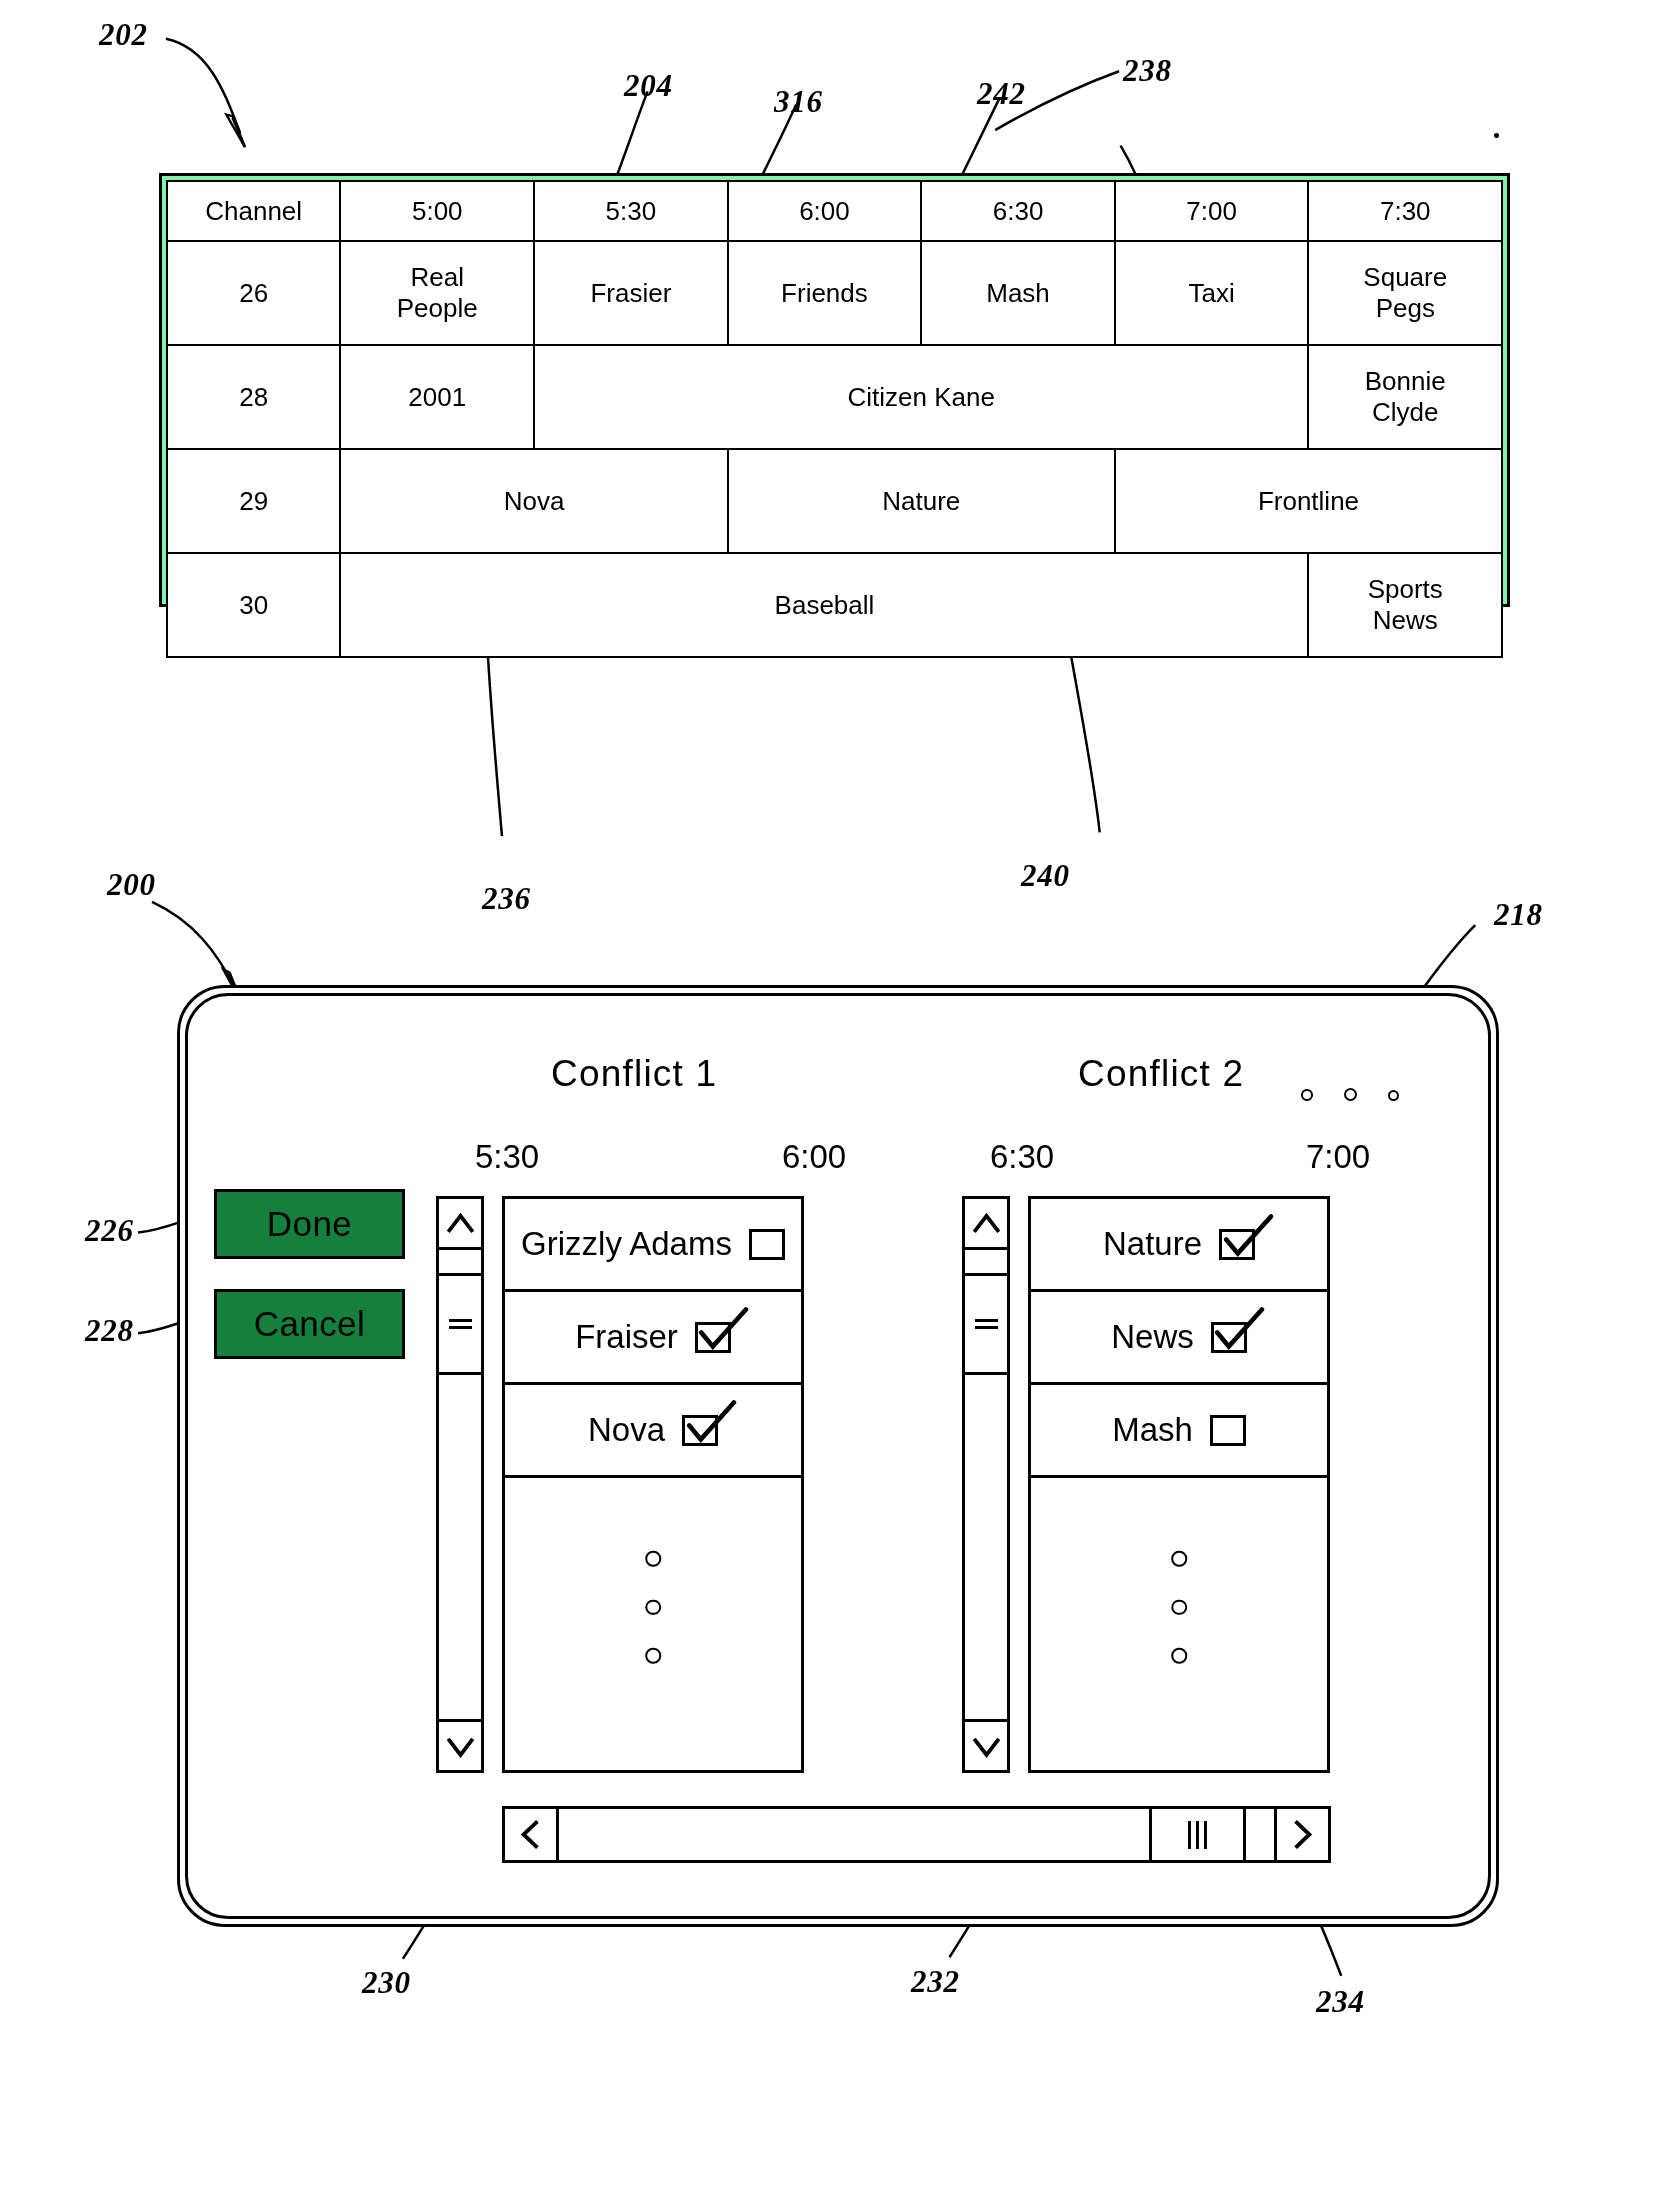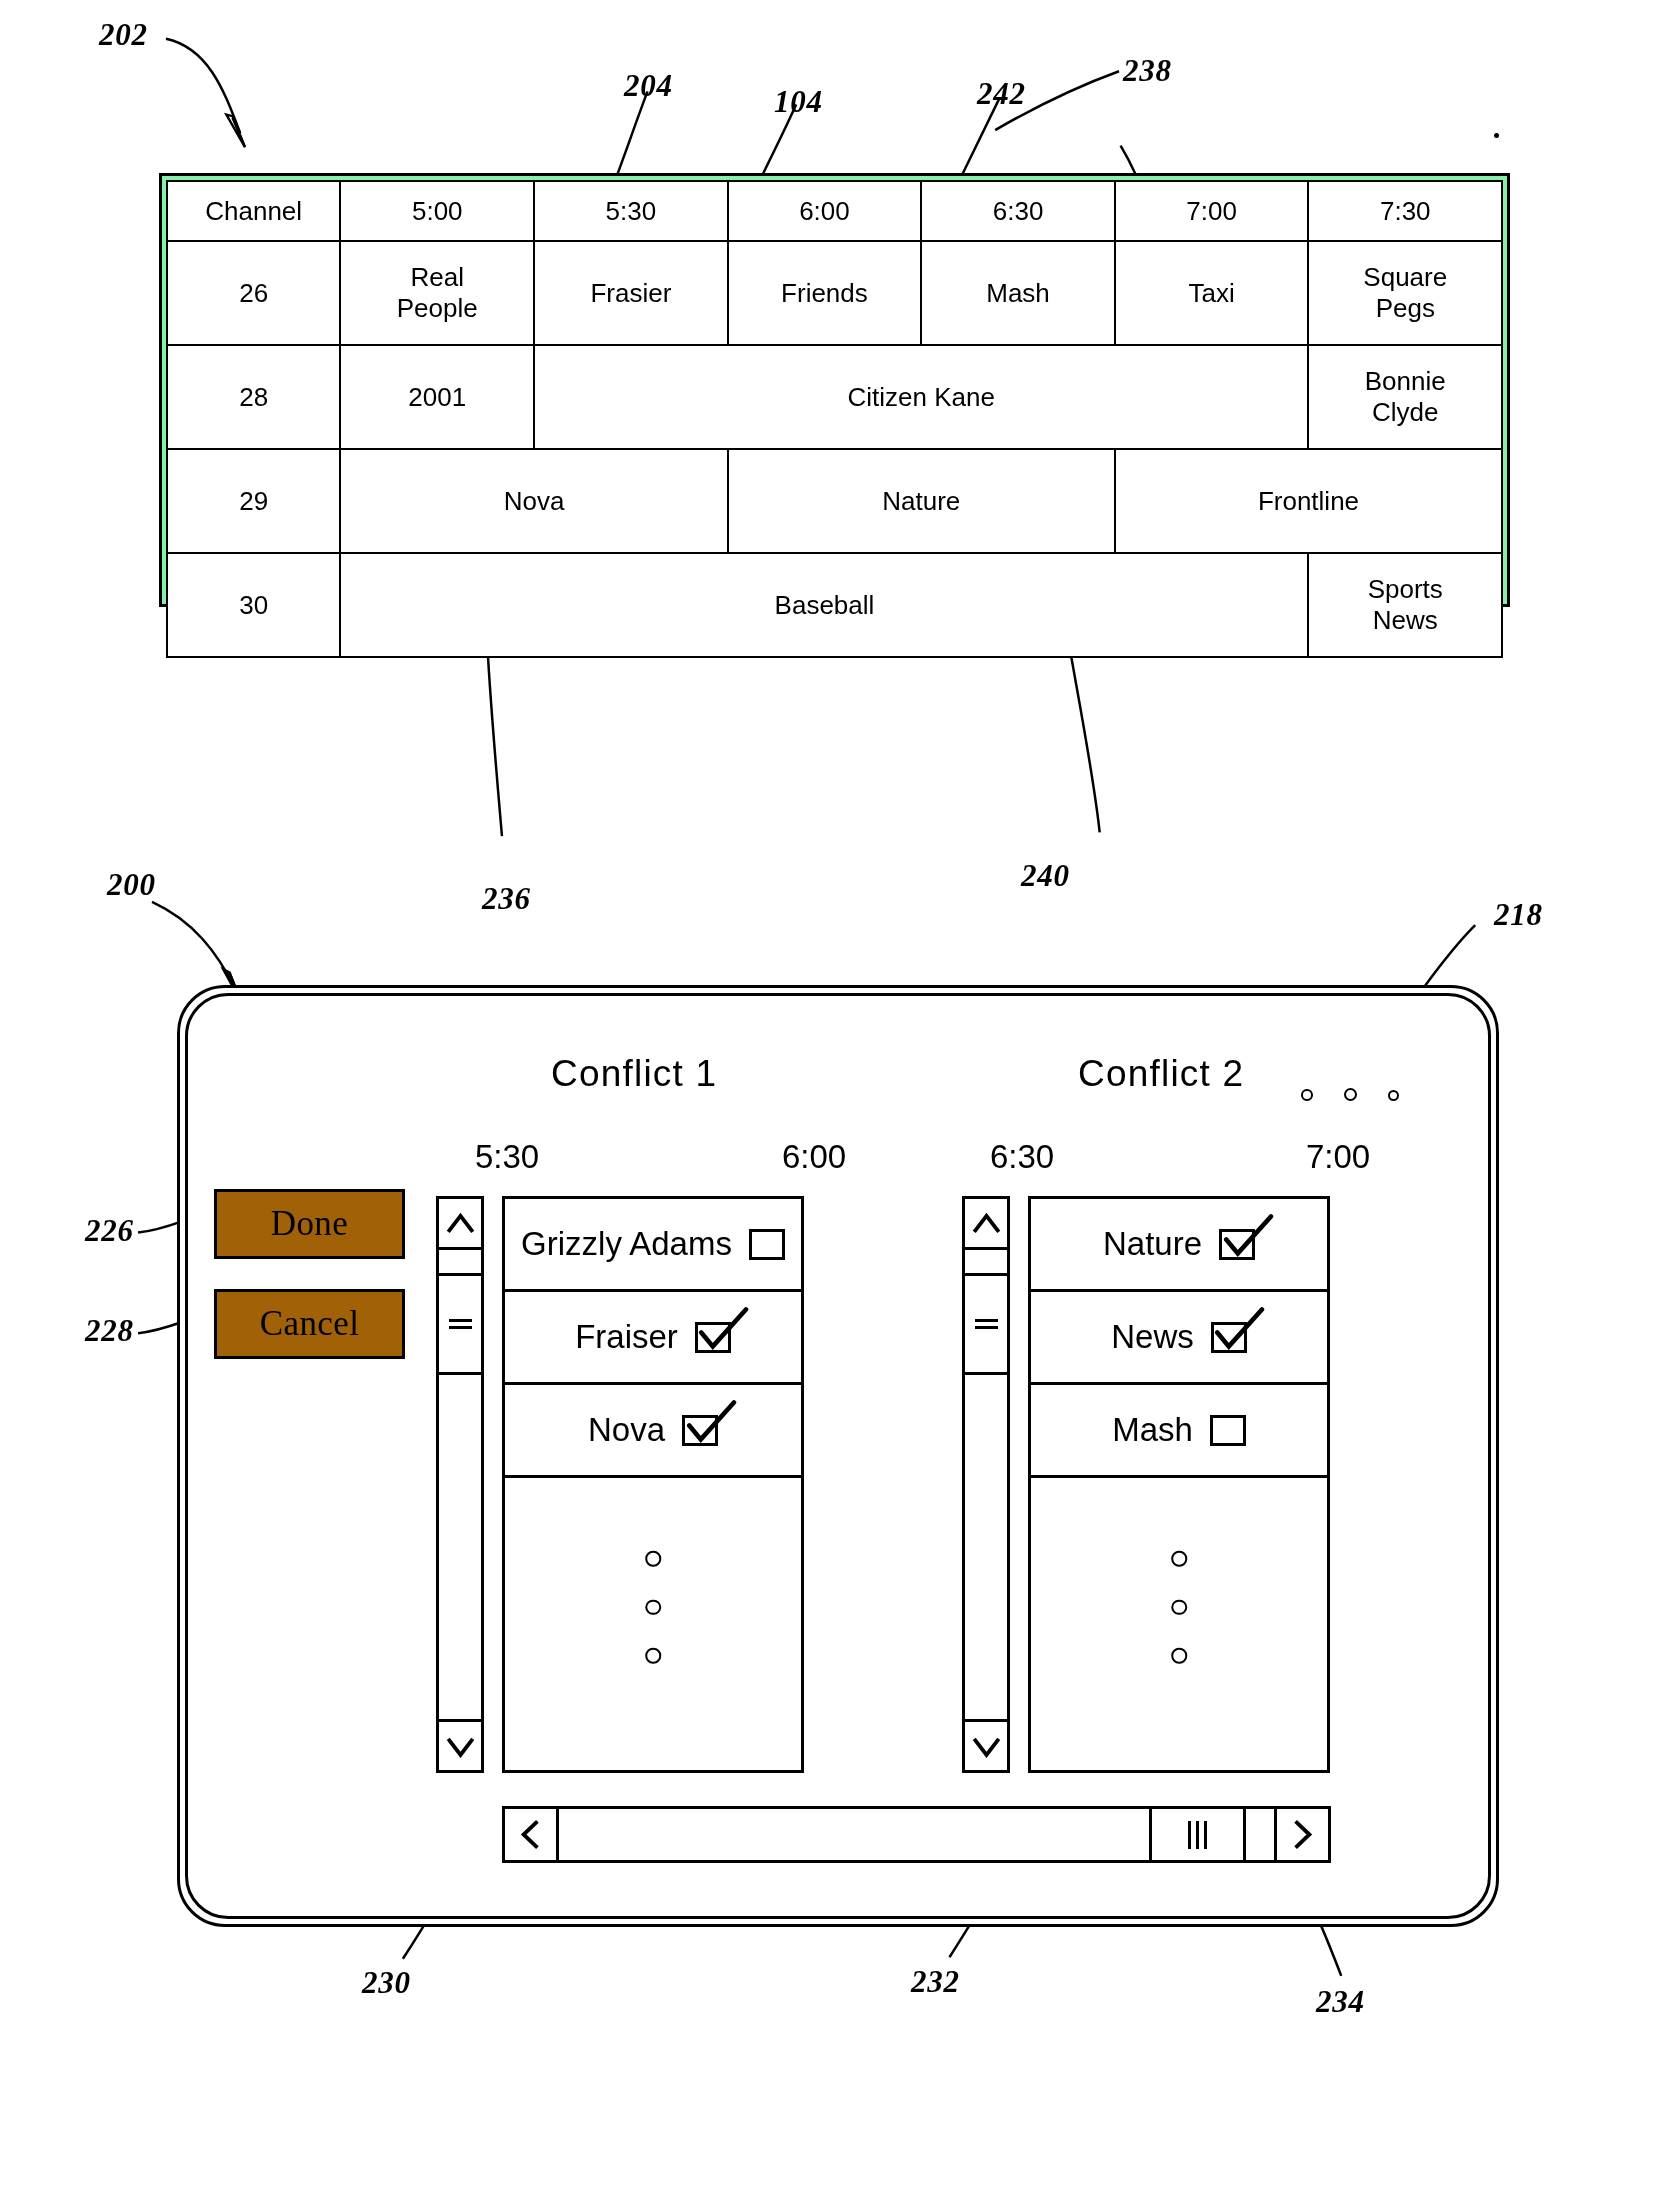--- a/index.html
+++ b/index.html
@@ -101,27 +101,26 @@
   }
   #tl-530 { left:475px;  top:1138px; }
   #tl-600 { left:782px; top:1138px; }
   #tl-630 { left:990px; top:1138px; }
   #tl-700 { left:1306px; top:1138px; }
 
   
   .btn {
     position:absolute;
     border:3.9px solid #000;
-    background:#a16207;
+    background:#15803d;
     display:flex;
     align-items:center;
     justify-content:center;
     font-size:35px;
     letter-spacing:0.4px;
-    font-family:Liberation Serif, serif;
   }
   #btn-done   { left:214px; top:1189px; width:191px; height:70px; }
   #btn-cancel { left:214px; top:1289px; width:191px; height:70px; }
 
   
   .vscroll {
     position:absolute;
     width:48px;
     border:3.9px solid #000;
     background:#fff;
@@ -294,21 +293,21 @@
 
     <path d="M1226,2528 C 1270,2460 1350,2320 1420,2236"></path>
     <polygon points="1412,2250 1434,2222 1418,2256"></polygon>
     <path d="M1418,2256 L1434,2222"></path>
 
     <path d="M1732,2552 C 1712,2500 1692,2450 1666,2410"></path>
   </svg>
 
   <div class="ref" style="left:99px; top:17px;">202</div>
   <div class="ref" style="left:624px; top:68px;">204</div>
-  <div class="ref" style="left:774px; top:84px;">104</div>
+  <div class="ref" style="left:774px; top:84px;">316</div>
   <div class="ref" style="left:977px; top:76px;">242</div>
   <div class="ref" style="left:1123px; top:53px;font-family:Liberation Serif, serif;">238</div>
   <div class="ref" style="left:482px; top:881px;">236</div>
   <div class="ref" style="left:1021px; top:858px;font-style:italic;">240</div>
   <div class="ref" style="left:107px; top:867px;">200</div>
   <div class="ref" style="left:1494px; top:897px;">218</div>
   <div class="ref" style="left:85px; top:1213px;">226</div>
   <div class="ref" style="left:85px; top:1313px;">228</div>
   <div class="ref" style="left:316px; top:1555px;">224</div>
   <div class="ref" style="left:835px; top:1589px;">224</div>

